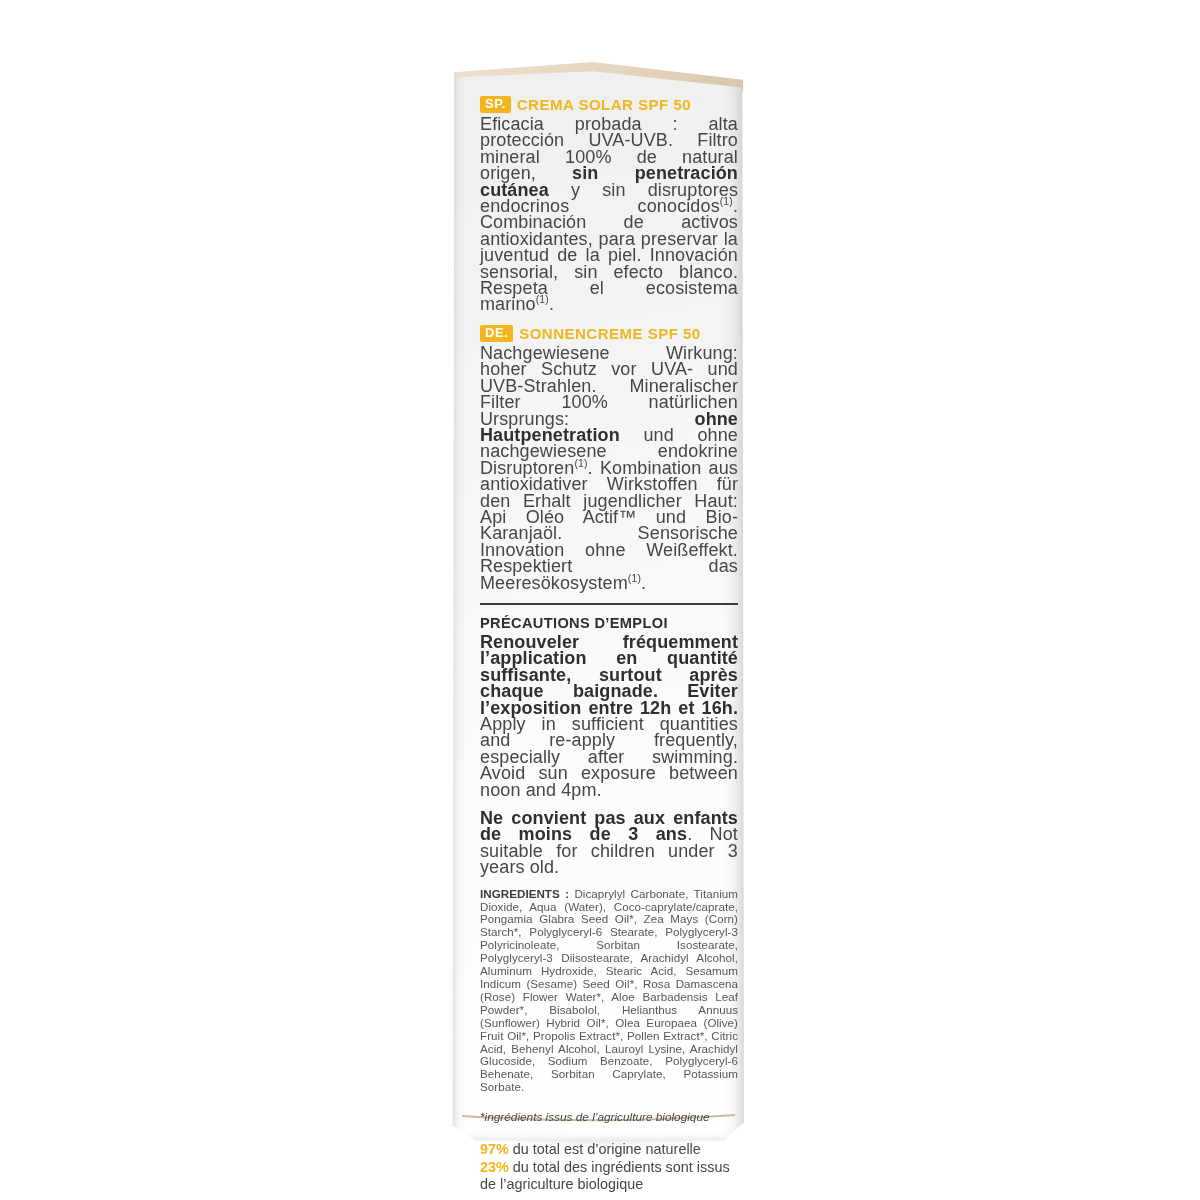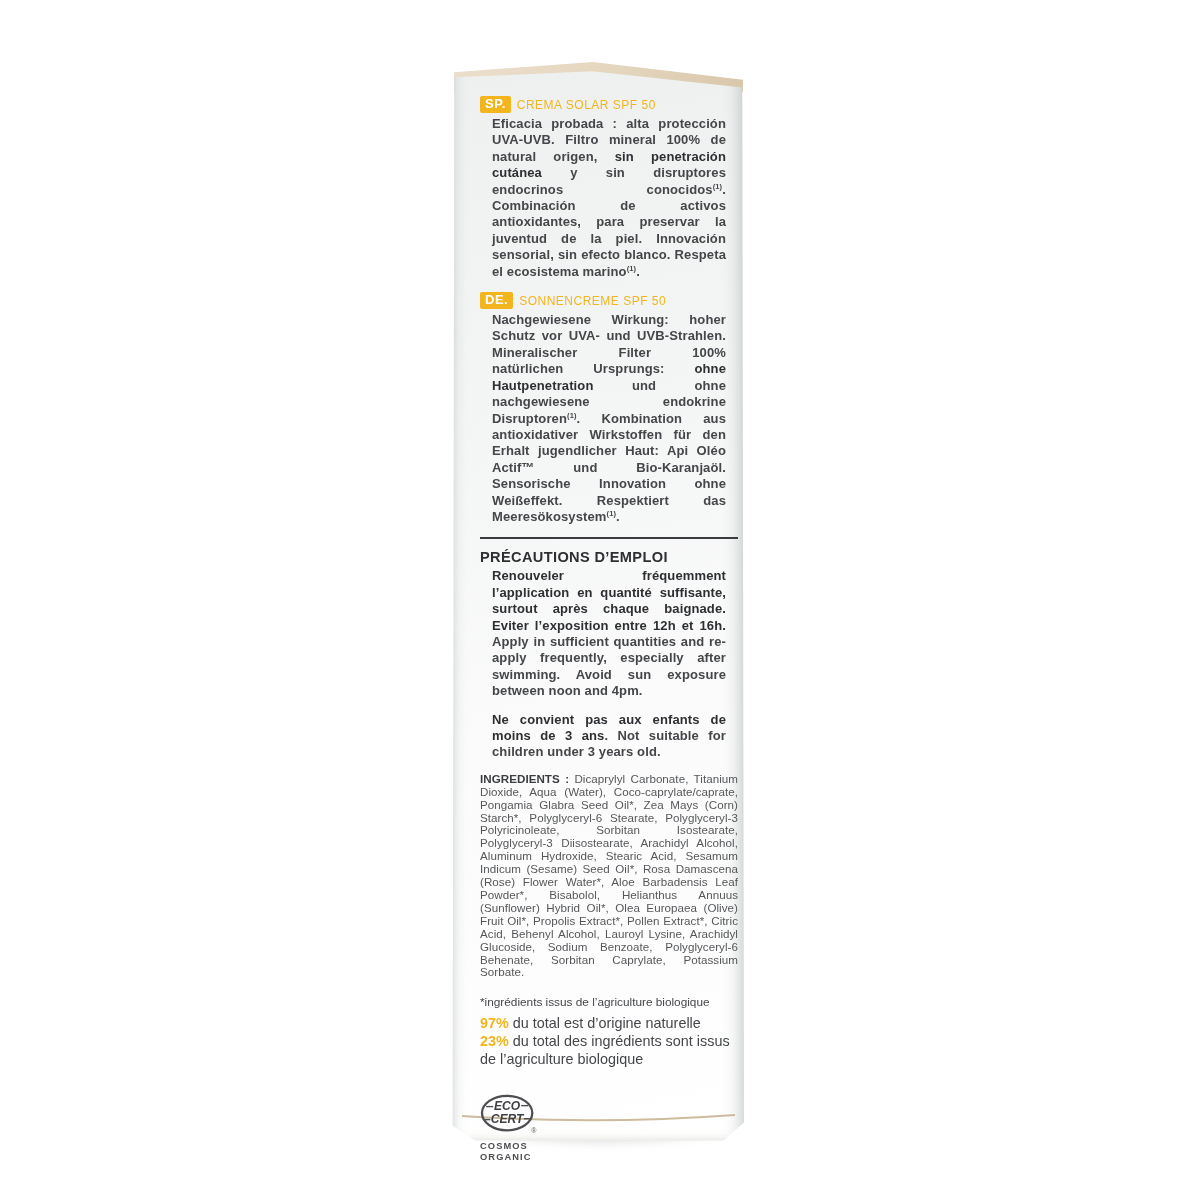--- a/index.html
+++ b/index.html
@@ -38,41 +38,41 @@
   }
   .bottom-edge{position:absolute;left:0;bottom:14px;width:292px;height:16px;}
 
   .content{position:absolute;left:28px;top:36px;width:258px;}
 
   .lang-head{display:flex;align-items:center;gap:6px;margin:0 0 3px;}
   .badge{
     background:var(--accent);color:#ffffff;font-weight:bold;font-size:13px;
     padding:1px 5px 2px;border-radius:2px;letter-spacing:.5px;line-height:14px;
   }
-  .lang-title{color:var(--accent);font-weight:normal;font-size:12px;letter-spacing:.5px;}
+  .lang-title{color:var(--accent);font-weight:bold;font-size:15px;letter-spacing:.5px;}
 
   .body-text{
-    font-size:13px;line-height:16.4px;color:var(--ink);
-    text-align:justify;letter-spacing:.12px;margin:0 12px 12px;font-weight:bold;
+    font-size:18px;line-height:16.4px;color:var(--ink);
+    text-align:justify;letter-spacing:.12px;margin:0 0 12px;
   }
   .body-text strong{color:var(--ink-dark);}
   sup{font-size:.58em;vertical-align:super;line-height:0;}
 
   .divider{height:2px;background:#3a3b3e;margin:4px 0 10px;}
 
   .prec-title{font-size:14.6px;font-weight:bold;color:var(--ink-dark);letter-spacing:.35px;margin:10px 0 3px;}
 
   .ingredients{
     font-size:11.6px;line-height:12.9px;color:var(--ink-soft);
     text-align:justify;letter-spacing:.05px;margin:2px 0 11px;
   }
   .ingredients strong{color:#3c3d40;}
-  .footnote{font-size:11.8px;color:var(--ink);margin:16px 0 0;}
+  .footnote{font-size:11.8px;font-style:italic;color:var(--ink);margin:16px 0 0;}
 
-  .composition{margin-top:6px;}
+  .composition{margin-top:17px;}
   .pct-line{font-size:14.4px;line-height:17.6px;color:var(--ink);margin:0;}
   .pct{color:var(--accent);font-weight:bold;}
 
   .cert-row{display:flex;gap:9px;margin-top:26px;align-items:center;}
   .ecocert{width:58px;flex:0 0 58px;color:#4d4e51;}
   .ecocert svg{display:block;}
   .ecocert svg text{font-family:"Liberation Sans", sans-serif;}
   .eco-sub{margin-top:6px;font-size:9.3px;font-weight:600;letter-spacing:1.1px;line-height:10.5px;color:#4d4e51;}
   .cert-text{font-size:12.8px;line-height:15.8px;color:var(--ink-soft);letter-spacing:.15px;padding-top:1px;}
 </style>

